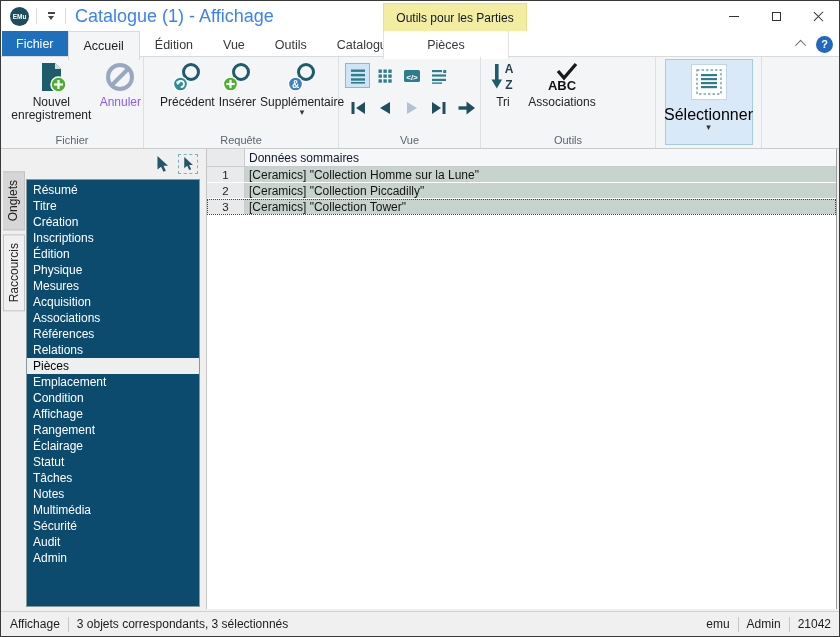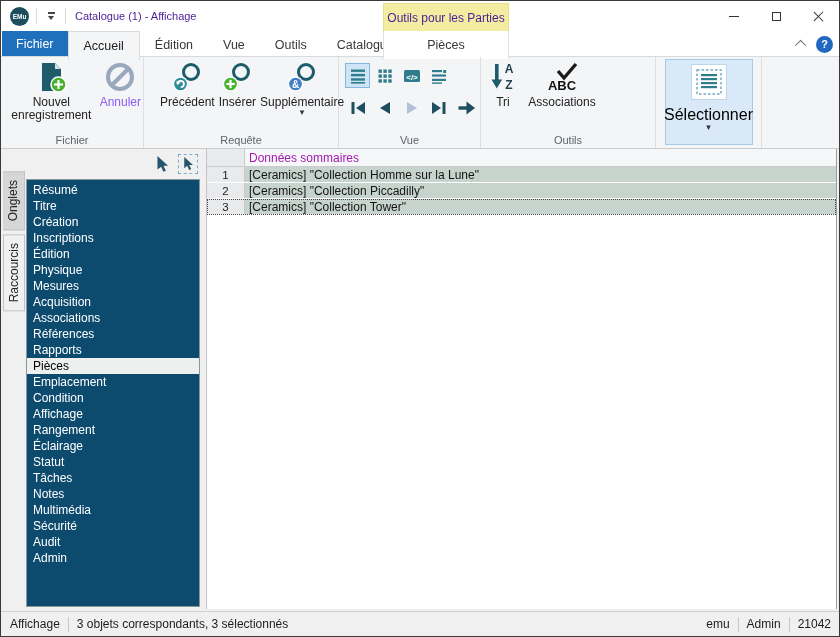--- a/index.html
+++ b/index.html
@@ -10,23 +10,23 @@
 
   
   .titlebar { height:30px; background:#fff; position:relative; display:flex; align-items:center; flex:0 0 auto; }
   .logo { width:19px; height:19px; border-radius:50%; background:#1d4e5e; color:#fff;
           font-size:6.5px; font-weight:bold; display:flex; align-items:center; justify-content:center;
           margin-left:9px; }
   .qa-sep { width:1px; height:16px; background:#d9d9d9; margin:0 7px; }
   .qa-caret { width:14px; height:12px; display:flex; flex-direction:column; align-items:center; justify-content:center; cursor:default; }
   .qa-caret .bar { width:7px; height:2px; background:#444; margin-bottom:2px; }
   .qa-caret .tri { width:0; height:0; border-left:3.5px solid transparent; border-right:3.5px solid transparent; border-top:4px solid #444; }
-  .title-text { font-size:11px; color:#4c1d95; margin-left:2px; }
-  .ctx-header { position:absolute; left:382px; top:2px; width:126px; height:28px; background:#f2eda1;
-                border:1px solid #e6e08a; border-bottom:none; color:#4c1d95; font-size:12px;
+  .title-text { font-size:18px; color:#3b82f6; margin-left:2px; }
+  .ctx-header { position:absolute; left:382px; top:2px; width:144px; height:28px; background:#f2eda1;
+                border:1px solid #e6e08a; border-bottom:none; color:#0f172a; font-size:12px;
                 display:flex; align-items:center; justify-content:center; }
   .win-controls { position:absolute; right:0; top:0; height:30px; display:flex; }
   .win-btn { width:42px; height:30px; display:flex; align-items:center; justify-content:center; }
   .ic-min { width:10px; height:1px; background:#333; }
   .ic-max { width:9px; height:9px; border:1px solid #333; }
   .ic-close { position:relative; width:11px; height:11px; }
   .ic-close::before,.ic-close::after { content:""; position:absolute; left:5px; top:-1px; width:1.4px; height:13px; background:#333; }
   .ic-close::before { transform:rotate(45deg); } .ic-close::after { transform:rotate(-45deg); }
 
   
@@ -82,21 +82,21 @@
   .nav-item.selected { background:#eef0ef; color:#000; }
 
   .table-area { position:absolute; left:205px; right:2px; top:0; bottom:2px; background:#fff;
                 border-left:1px solid #c4c4c4; border-right:1px solid #9e9e9e; }
   .trow { display:flex; height:16px; }
   .thead { height:18px; background:#eef0f1; border-bottom:1px solid #c9cbcd; }
   .cell-num { width:38px; flex:0 0 auto; background:#e9eaec; border-right:1px solid #c9cbcd;
               font-size:11.5px; color:#222; display:flex; align-items:center; justify-content:center; }
   .thead .cell-num { background:#e9eaec; }
   .cell-data { flex:1 1 auto; font-size:12px; color:#141414; display:flex; align-items:center; padding-left:4px; white-space:nowrap; overflow:hidden; }
-  .thead .cell-data { background:#f6f7f8; color:#a21caf; }
+  .thead .cell-data { background:#f6f7f8; color:#0f172a; }
   .drow { border-bottom:1px solid #fff; }
   .drow .cell-data { background:#c7d3cd; }
   .drow.focused { outline:1px dotted #444; outline-offset:-1px; }
 
   
   .statusbar { height:25px; background:#f0f0f0; border-top:1px solid #d0d0d0; display:flex; align-items:center;
                font-size:12px; color:#1c1c1c; flex:0 0 auto; }
   .sb-sep { width:1px; height:15px; background:#c6c6c6; margin:0 8px; }
   .sb-mode { margin-left:9px; }
   .sb-right { margin-left:auto; display:flex; align-items:center; margin-right:8px; }
@@ -338,21 +338,21 @@
         <div class="nav-item">Résumé</div>
         <div class="nav-item">Titre</div>
         <div class="nav-item">Création</div>
         <div class="nav-item">Inscriptions</div>
         <div class="nav-item">Édition</div>
         <div class="nav-item">Physique</div>
         <div class="nav-item">Mesures</div>
         <div class="nav-item">Acquisition</div>
         <div class="nav-item">Associations</div>
         <div class="nav-item">Références</div>
-        <div class="nav-item">Rapports</div>
+        <div class="nav-item">Relations</div>
         <div class="nav-item selected">Pièces</div>
         <div class="nav-item">Emplacement</div>
         <div class="nav-item">Condition</div>
         <div class="nav-item">Affichage</div>
         <div class="nav-item">Rangement</div>
         <div class="nav-item">Éclairage</div>
         <div class="nav-item">Statut</div>
         <div class="nav-item">Tâches</div>
         <div class="nav-item">Notes</div>
         <div class="nav-item">Multimédia</div>

